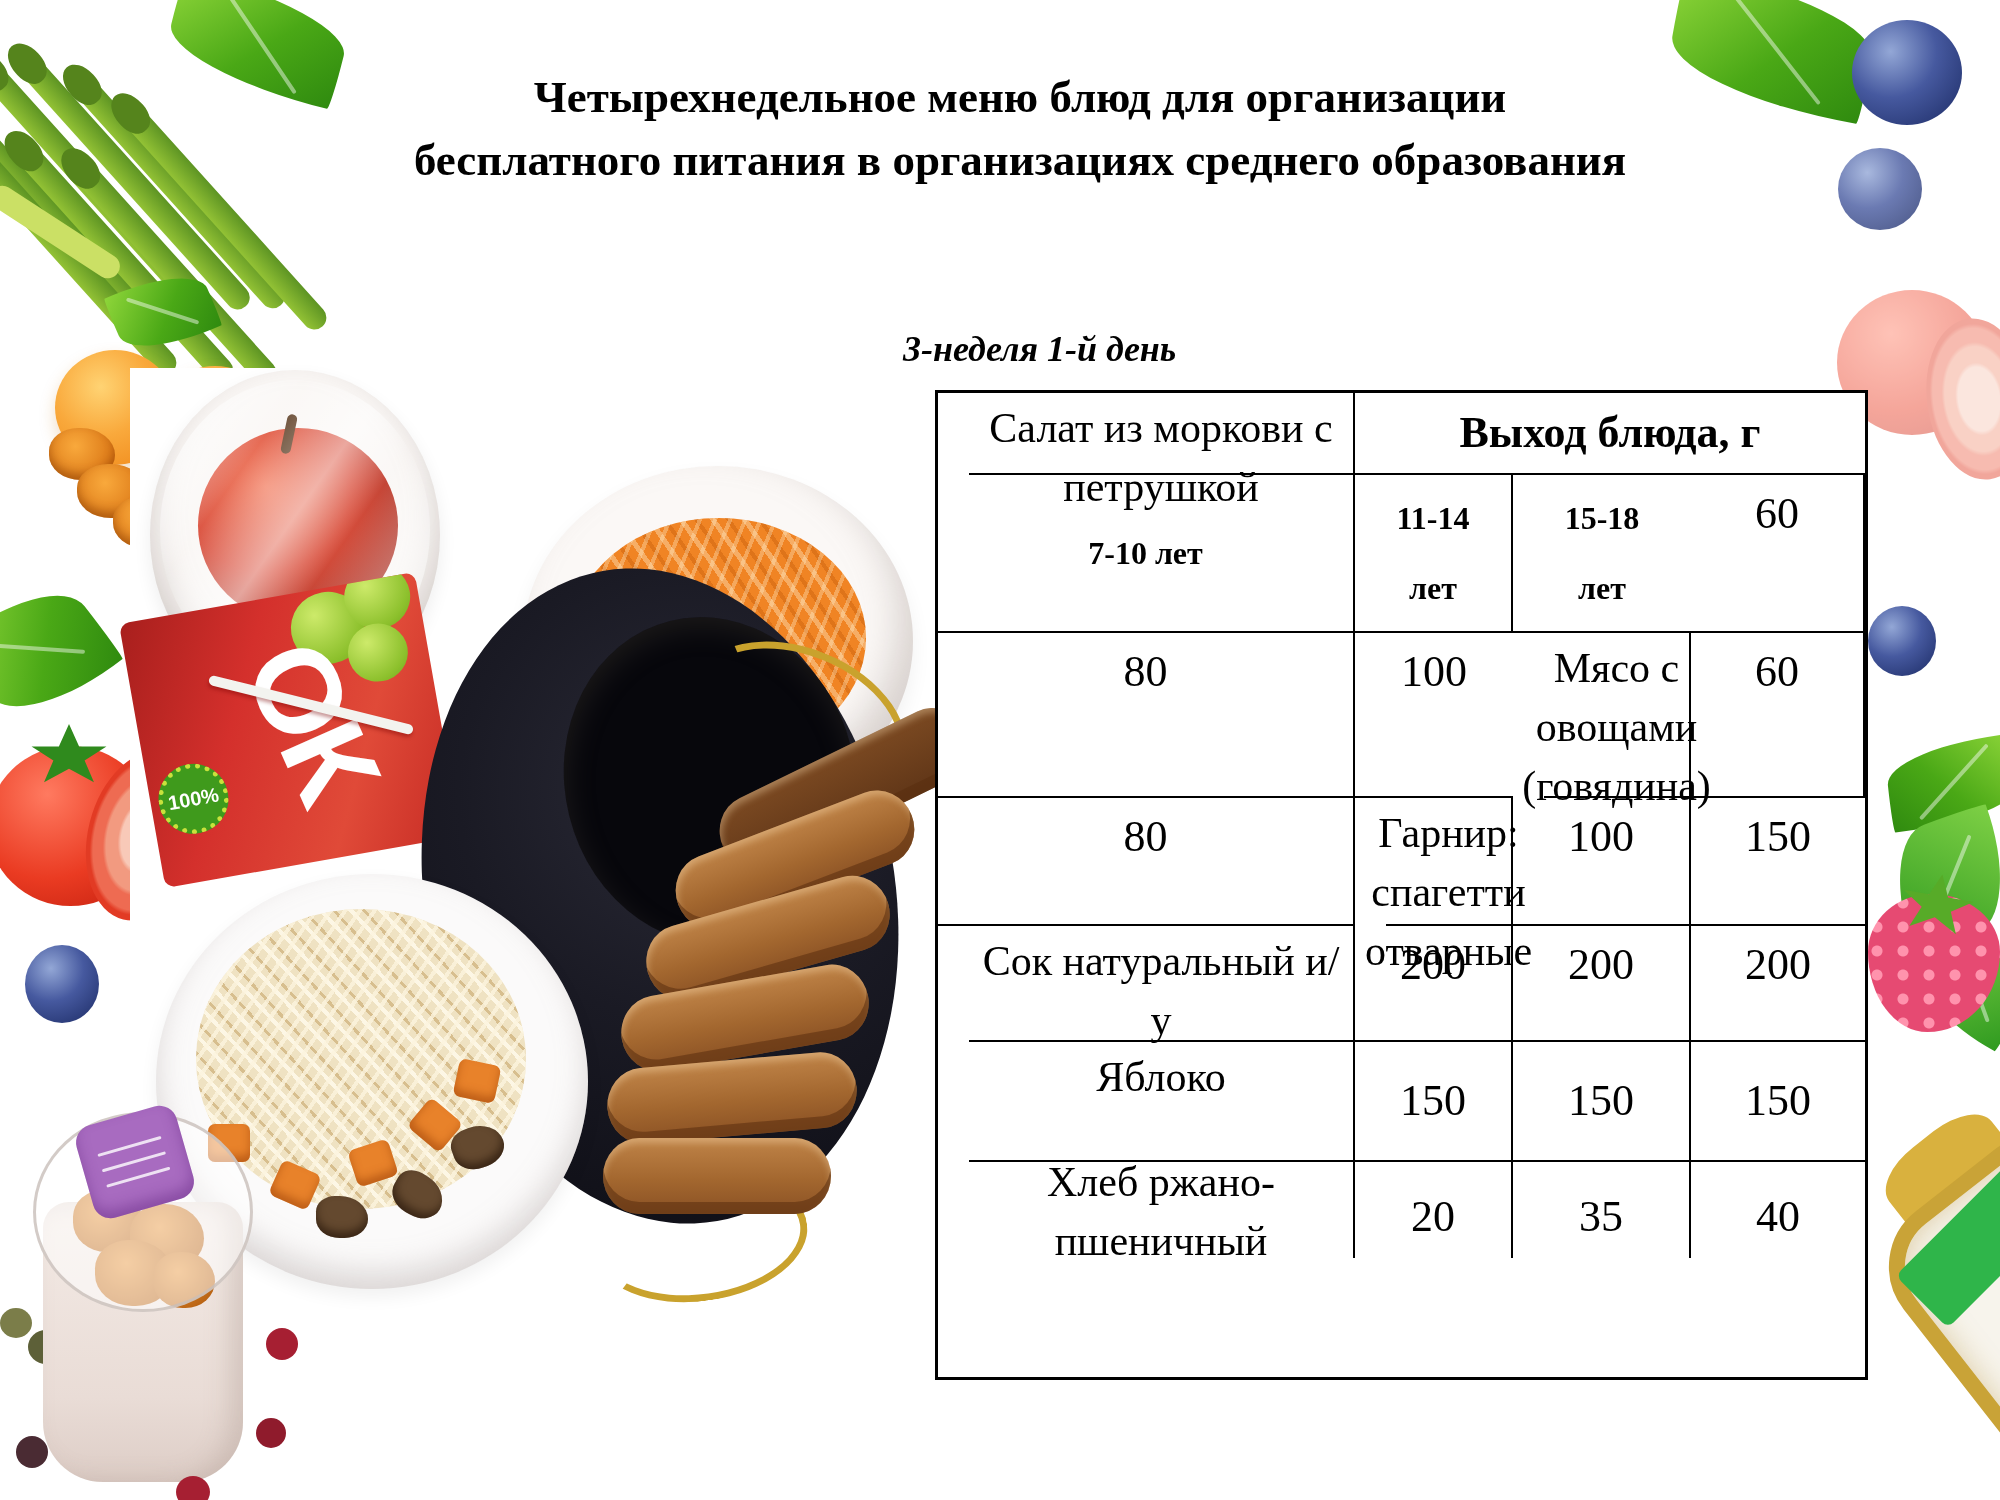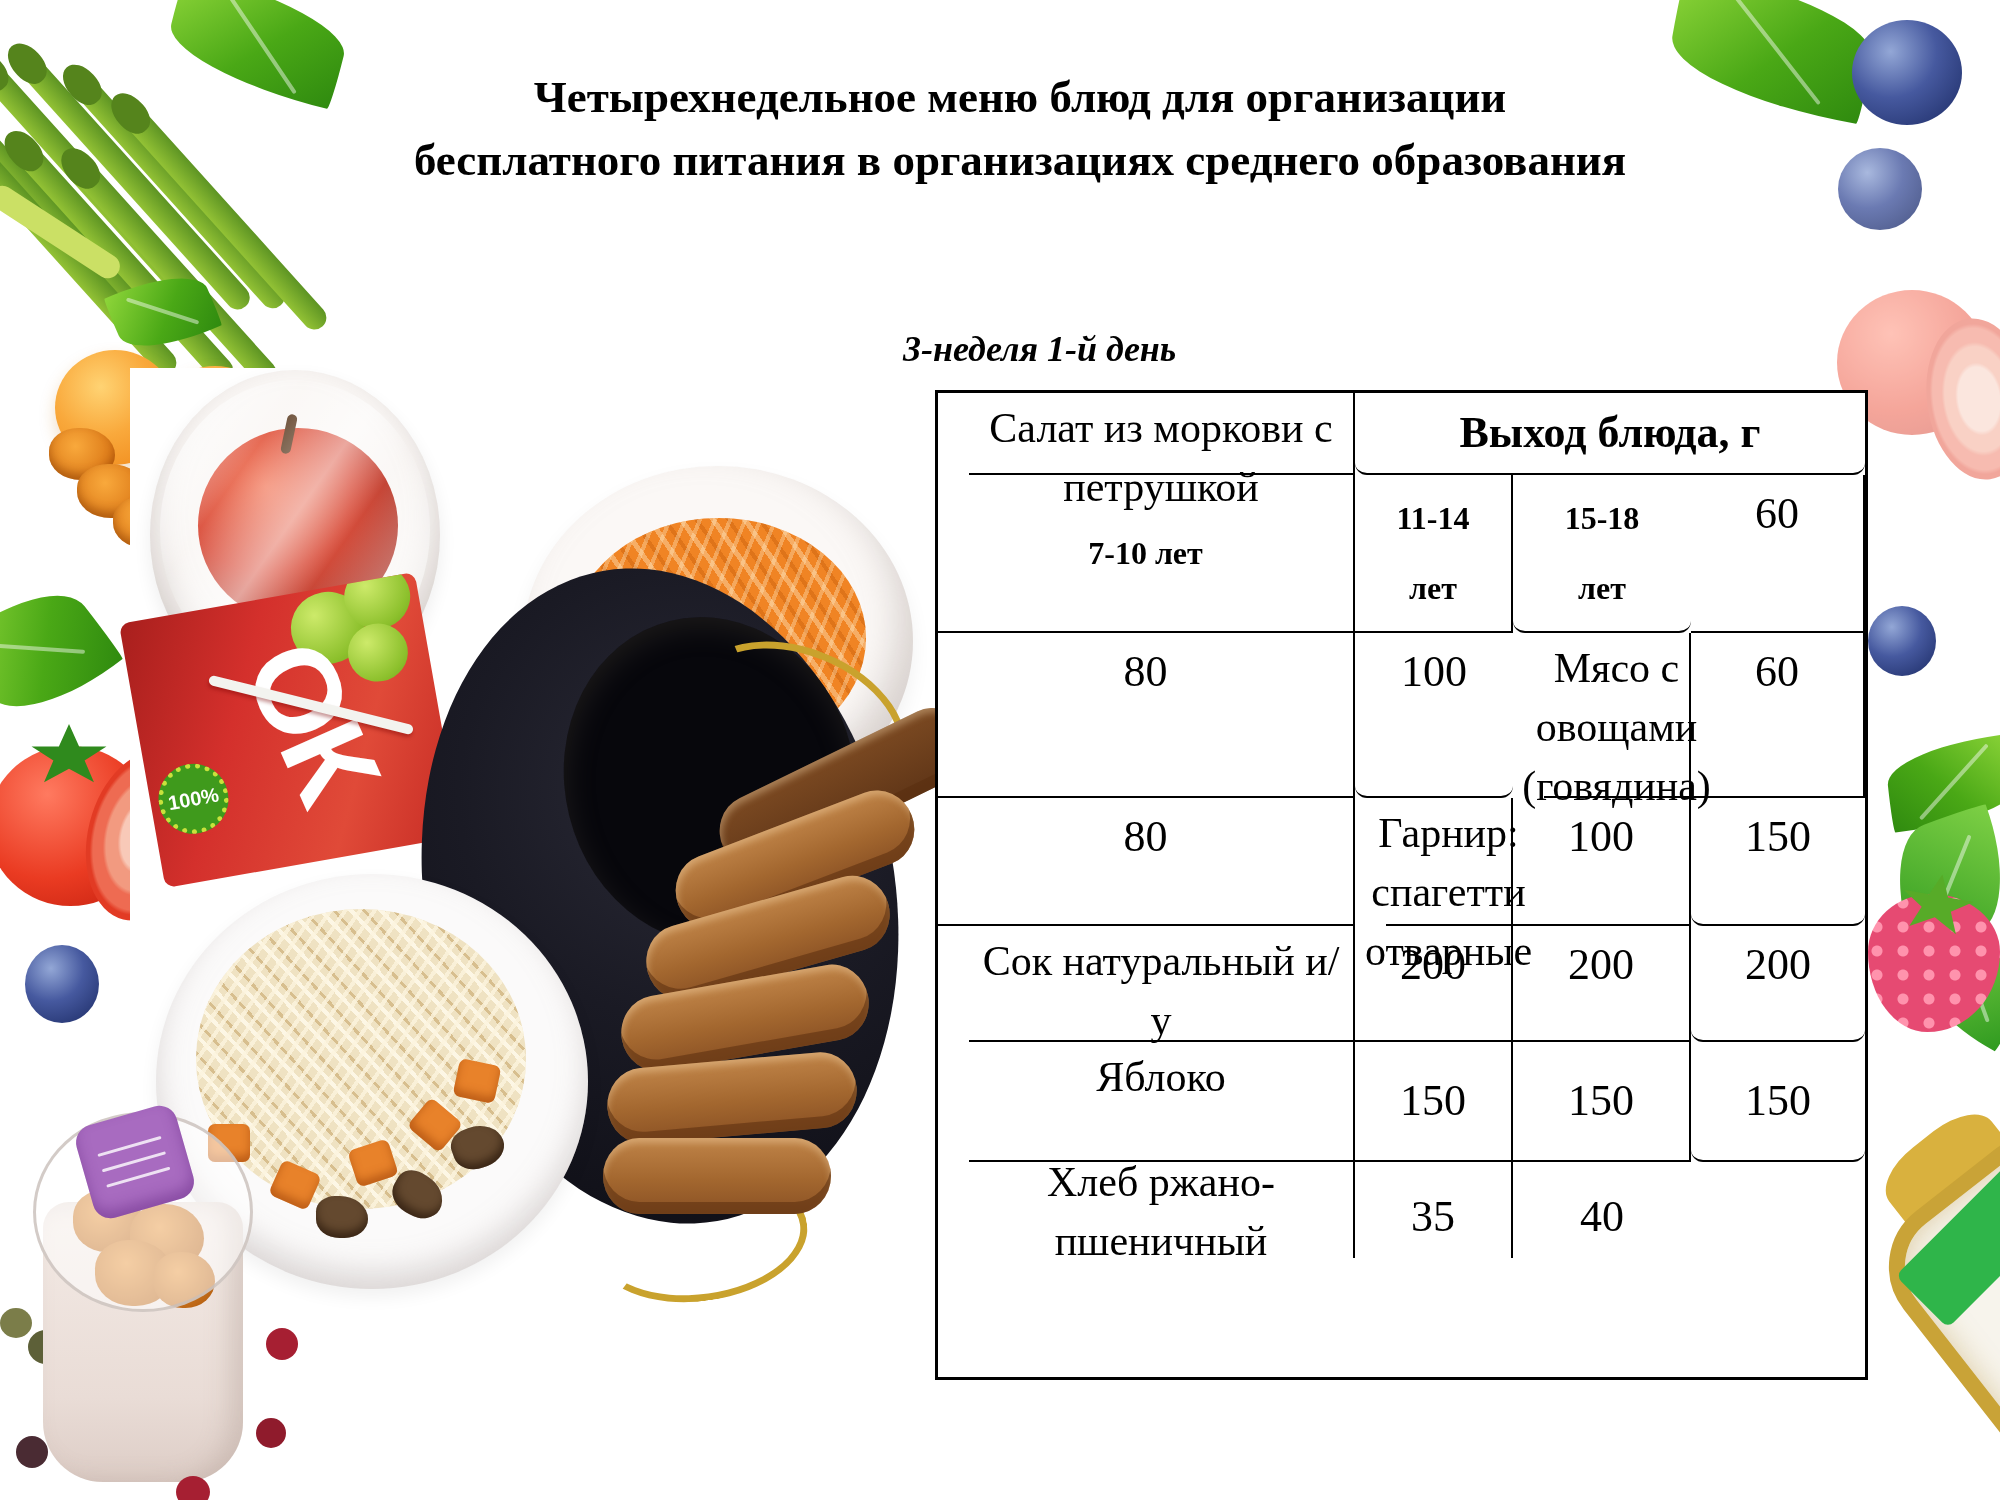--- a/index.html
+++ b/index.html
@@ -14,21 +14,21 @@
               font-style:italic; z-index:5; }
 
   
   .menu-table { position:absolute; left:935px; top:390px; width:933px; height:990px;
                 background:#fff; border:3px solid #000; display:grid; z-index:4;
                 grid-template-columns:417px 158px 178px 1fr;
                 grid-template-rows:82px 158px 165px 128px 116px 120px 96px 1fr; }
   .cell { border-right:2px solid #000; border-bottom:2px solid #000;
           display:flex; justify-content:center; font-size:42px; line-height:1.4;
           text-align:center; padding:2px 4px; }
-  .lastcol { border-right:none;border-radius:12px; }
+  .lastcol { border-right:none; }
   .lastrow { border-bottom:none; }
   .name-head { grid-column:1; grid-row:1/3; align-items:center; font-weight:bold; font-size:44px; }
   .out-head  { grid-column:2/5; grid-row:1; align-items:center; font-weight:bold; font-size:44px; }
   .age-head  { grid-row:2; align-items:center; font-weight:bold; font-size:32px;
                padding:0 26px; line-height:2.2; }
   .dish { align-items:flex-start; padding-top:6px;margin-left:31px; }
   .val  { font-size:44px; }
   .v-top { align-items:flex-start; padding-top:8px; }
   .v-mid { align-items:center; }
   .v-bot { align-items:flex-end; padding-bottom:10px; }
@@ -354,15 +354,16 @@
   <div class="cell val v-top">200</div>
   <div class="cell val v-top">200</div>
   <div class="cell val v-top lastcol">200</div>
 
   <div class="cell dish">Яблоко</div>
   <div class="cell val v-mid">150</div>
   <div class="cell val v-mid">150</div>
   <div class="cell val v-mid lastcol">150</div>
 
   <div class="cell dish lastrow" style="align-items:center;">Хлеб ржано-пшеничный</div>
+  <div class="cell val v-bot lastrow">20</div>
   <div class="cell val v-bot lastrow">35</div>
   <div class="cell val v-bot lastcol lastrow">40</div>
 </div>
 
 </body></html>

